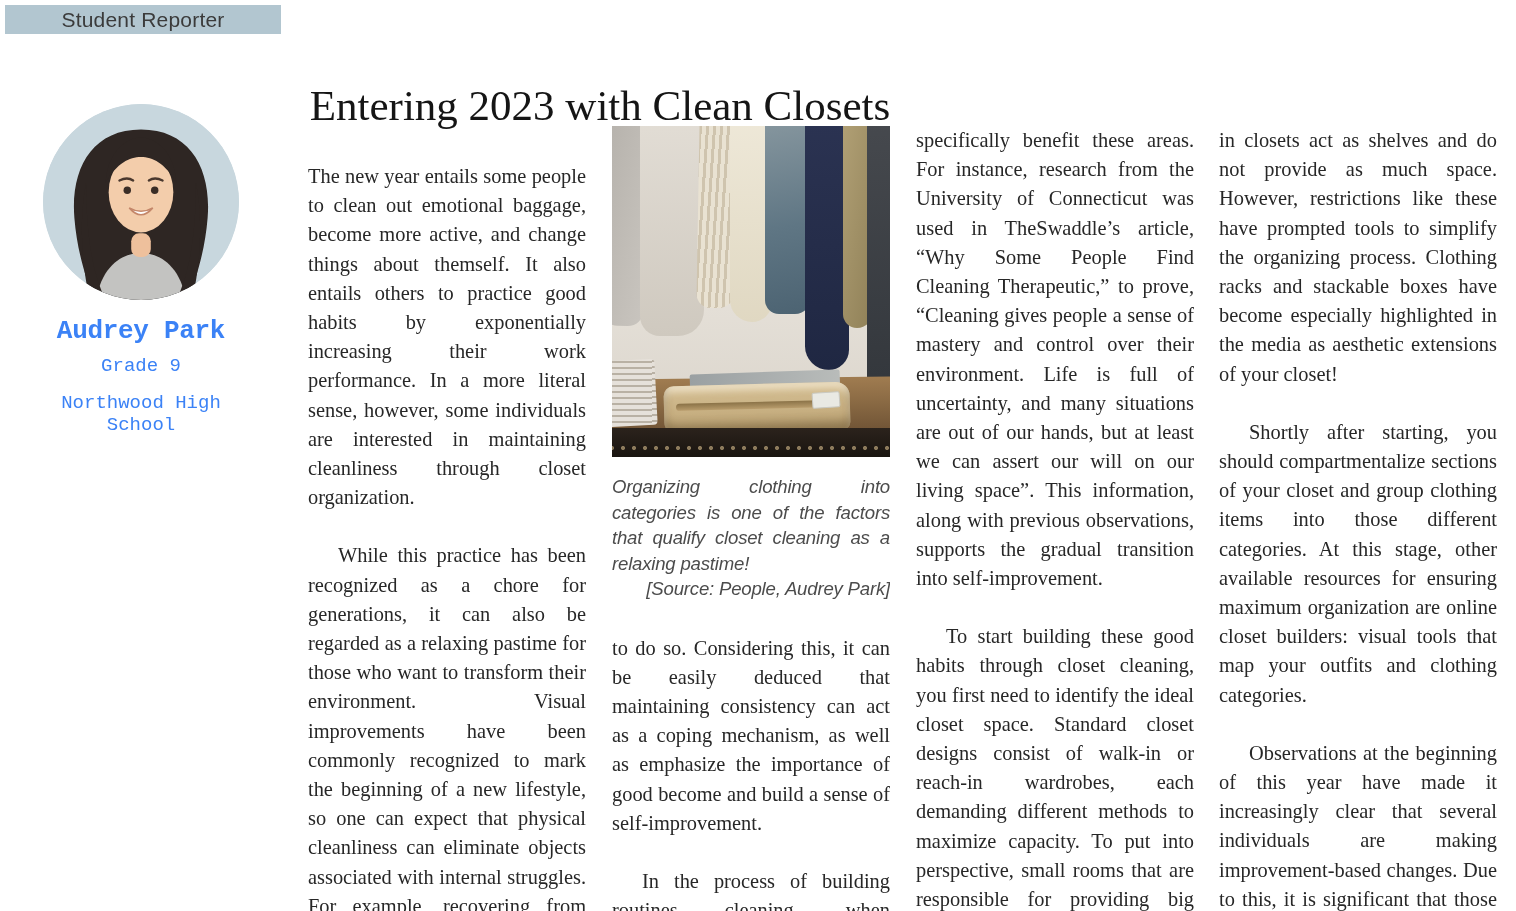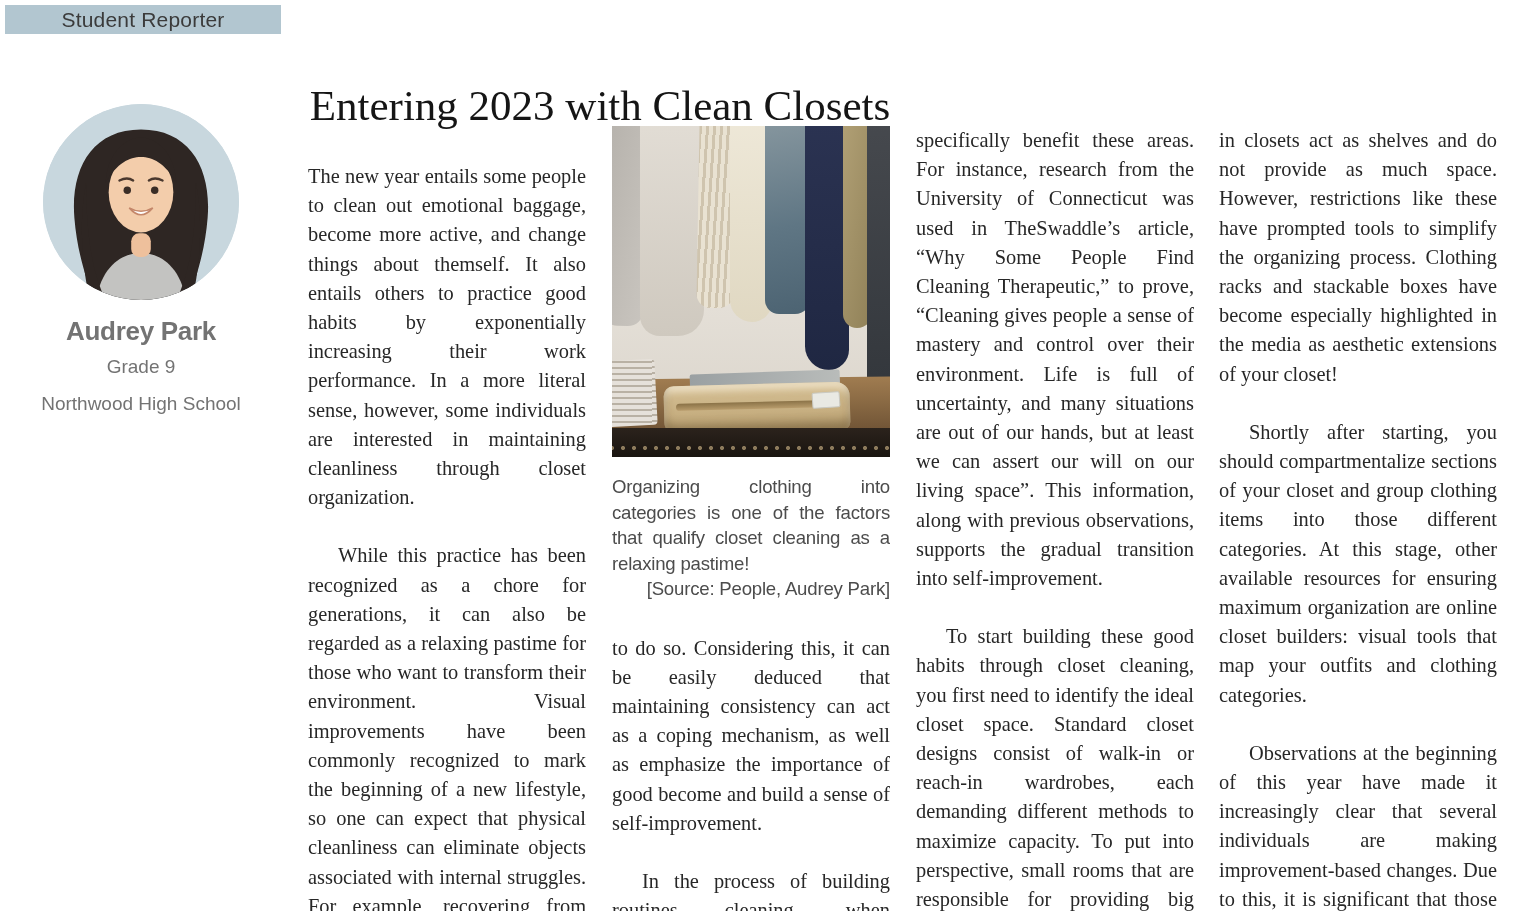--- a/index.html
+++ b/index.html
@@ -22,21 +22,21 @@
   
   .headline{
     position:absolute;left:285px;top:52px;width:630px;
     text-align:center;font-size:43px;line-height:50px;
     color:#151515;font-weight:normal;
   }
 
   
   .sidebar{
     position:absolute;left:34px;top:104px;width:214px;
-    text-align:center;font-family:Liberation Sans, sans-serif;color:#737373;
+    text-align:center;font-family:Liberation Mono, monospace;color:#3b82f6;
   }
   .avatar{
     width:196px;height:196px;border-radius:50%;overflow:hidden;margin:0 auto;
     background:var(--portrait-bg,#c8d7de);
   }
   .avatar svg{display:block;width:100%;height:100%;}
   .author-name{margin-top:16px;font-size:26px;font-weight:bold;letter-spacing:-0.3px;}
   .author-grade{margin-top:9px;font-size:19px;}
   .author-school{margin-top:15px;font-size:19px;}
 
@@ -101,21 +101,21 @@
   }
   .tag{
     position:absolute;left:200px;top:266px;width:26px;height:14px;border-radius:2px;
     background:#e9e9e3;border:1px solid #c9c9c2;transform:rotate(-4deg);
   }
 
   .figcaption{
     font-family:"Liberation Sans", sans-serif;
     font-size:18.6px;line-height:25.5px;letter-spacing:-0.2px;
     color:var(--caption-text,#4c4c4c);
-    text-align:justify;margin-top:17px;
+    text-align:justify;margin-top:17px;font-style:italic;
   }
   .credit{display:block;text-align:right;}
 </style>
 </head>
 <body>
 
 <div class="page">
 
   <div class="banner">
     <span>Student Reporter</span>

